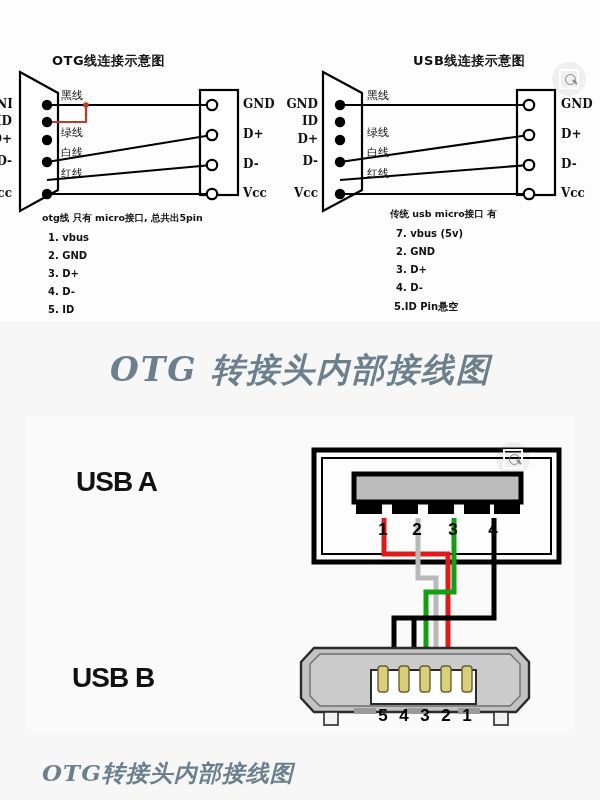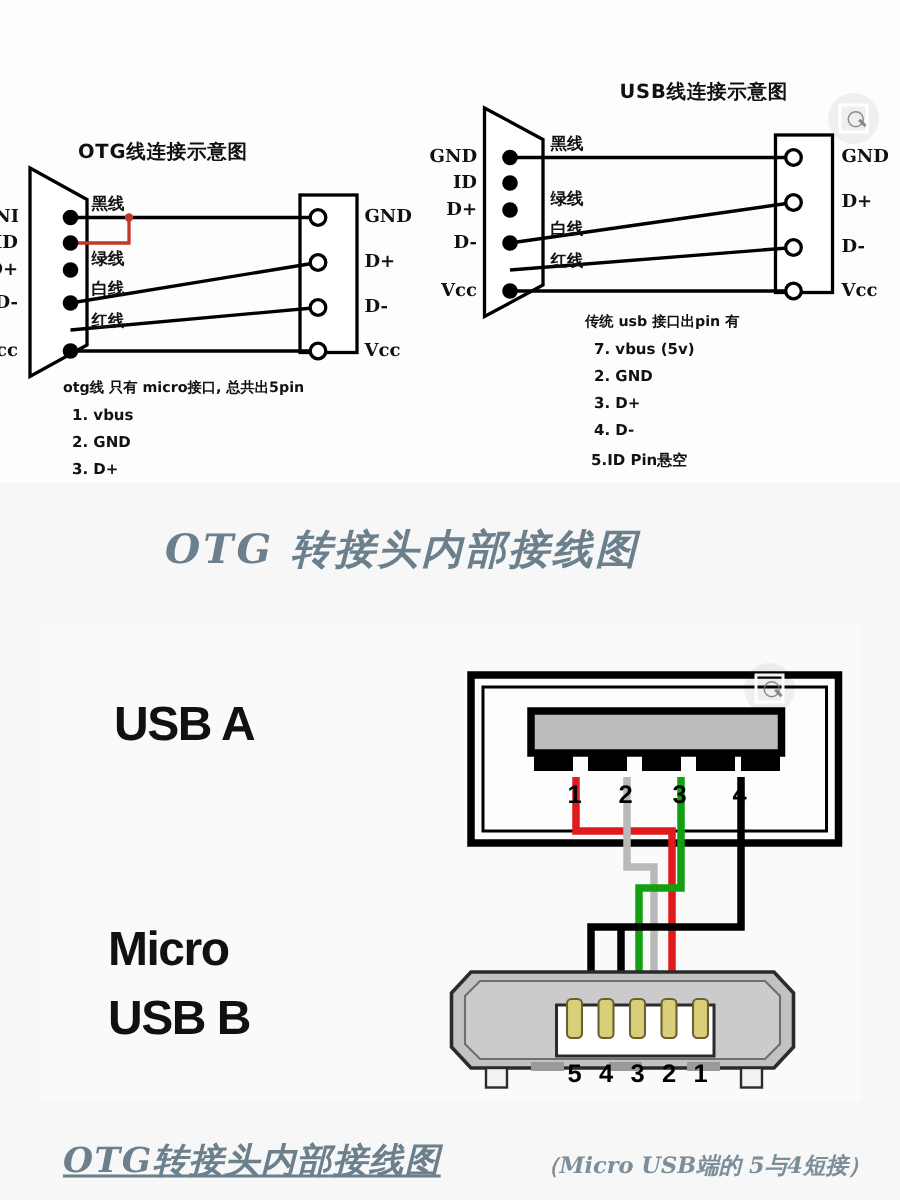--- a/index.html
+++ b/index.html
@@ -30,47 +30,47 @@
   
   .pin-label{
     font-family:"DejaVu Serif","Liberation Serif",serif;
     font-weight:bold;font-size:12px;color:#111;white-space:nowrap;
   }
   .pin-label.right{text-align:left;}
   .pin-label.left{text-align:right;}
 
   .wire-label{
     font-family:"DejaVu Sans","Liberation Sans",sans-serif;
-    font-weight:bold;font-size:11px;color:#111;white-space:nowrap;
+    font-weight:normal;font-size:11px;color:#111;white-space:nowrap;
   }
 
   
   .note-head{
     font-family:"DejaVu Sans","Liberation Sans",sans-serif;
     font-weight:bold;font-size:9.5px;color:#111;white-space:nowrap;
   }
   .note-item{
     font-family:"DejaVu Sans","Liberation Sans",sans-serif;
     font-weight:bold;font-size:10px;color:#111;white-space:nowrap;
   }
 
   
   .caption{
     font-family:"DejaVu Serif","Liberation Serif",serif;
     font-style:italic;font-weight:bold;
     color:#6b7f8c;white-space:nowrap;
   }
-  #mid-caption{font-size:27px;letter-spacing:2px;}
+  #mid-caption{font-size:33px;letter-spacing:2px;}
   #bot-caption{font-size:23px;letter-spacing:1px;}
   #bot-caption-note{font-size:15px;letter-spacing:0px;color:#7c8e99;}
 
   
   .big-label{
     font-family:"Liberation Sans","DejaVu Sans",sans-serif;
-    font-weight:bold;font-size:32px;color:#111;line-height:44px;
+    font-weight:bold;font-size:28px;color:#111;line-height:44px;
     white-space:nowrap;letter-spacing:-1px;
   }
 
   
   .pinnum{
     font-family:"Liberation Sans","DejaVu Sans",sans-serif;
     font-weight:bold;font-size:17px;color:#000;
     text-align:center;width:16px;
   }
 
@@ -88,21 +88,21 @@
   .wm-handle{
     position:absolute;left:11px;top:10px;width:6px;height:1.8px;
     background:rgba(120,120,120,.85);transform:rotate(45deg);
   }
 </style>
 </head>
 <body>
 
 <div class="abs" id="top-panel">
 
-  <div class="abs" style="left:0;top:0;width:290px;height:322px;margin-top:40px;">
+  <div class="abs" style="left:0;top:0;width:290px;height:322px;">
 
     <div class="abs diag-title nosel" style="left:52px;top:52px;">OTG线连接示意图</div>
 
     <svg class="abs" style="left:0;top:60px;" width="290" height="160" viewBox="0 0 290 160">
 
       <path d="M20 12 L58 33 L58 130 L20 151 Z" fill="#ffffff" stroke="#000" stroke-width="2.2"></path>
 
       <rect x="200" y="30" width="38" height="105" fill="#ffffff" stroke="#000" stroke-width="2.2"></rect>
 
       <line x1="47" y1="45" x2="212" y2="45" stroke="#000" stroke-width="2.2"></line>
@@ -186,21 +186,21 @@
     <div class="abs wire-label nosel" style="left:87px;top:125px;">绿线</div>
     <div class="abs wire-label nosel" style="left:87px;top:145px;">白线</div>
     <div class="abs wire-label nosel" style="left:87px;top:166px;">红线</div>
 
     <div class="abs pin-label right nosel" style="left:281px;top:97px;">GND</div>
     <div class="abs pin-label right nosel" style="left:281px;top:127px;">D+</div>
     <div class="abs pin-label right nosel" style="left:281px;top:157px;">D-</div>
     <div class="abs pin-label right nosel" style="left:281px;top:186px;">Vcc</div>
 
     <div class="abs" style="left:110px;top:208px;">
-      <div class="note-head nosel" style="margin-bottom:7px;">传统 usb 接口出pin 有</div>
+      <div class="note-head nosel" style="margin-bottom:7px;">传统 usb micro接口 有</div>
       <div class="note-item nosel" style="margin:0 0 7px 6px;">7. vbus (5v)</div>
       <div class="note-item nosel" style="margin:0 0 7px 6px;">2. GND</div>
       <div class="note-item nosel" style="margin:0 0 7px 6px;">3. D+</div>
       <div class="note-item nosel" style="margin:0 0 7px 6px;">4. D-</div>
       <div class="note-item nosel" style="margin:0 0 0 4px;">5.ID Pin悬空</div>
     </div>
   </div>
 
   <div class="abs" style="left:552px;top:62px;">
     <div class="wm" style="position:relative;">
@@ -213,21 +213,20 @@
 </div>
 
 <div class="abs" id="mid-band">
   <div class="abs caption nosel" id="mid-caption" style="left:110px;top:26px;">OTG 转接头内部接线图</div>
 </div>
 
 <div class="abs" id="bottom-panel"></div>
 <div class="abs" id="bottom-inner">
 
   <div class="abs big-label nosel" style="left:50px;top:44px;">USB A</div>
-  <div class="abs big-label nosel" style="left:46px;top:194px;">Micro</div>
   <div class="abs big-label nosel" style="left:46px;top:240px;">USB B</div>
 
   <svg class="abs" style="left:240px;top:14px;" width="300" height="300" viewBox="0 0 300 300">
 
     <rect x="48" y="20" width="245" height="112" fill="#fdfdfd" stroke="#000" stroke-width="5"></rect>
     <rect x="56" y="28" width="229" height="96" fill="#fdfdfd" stroke="#000" stroke-width="2"></rect>
 
     <rect x="88" y="44" width="167" height="28" fill="#bcbcbc" stroke="#000" stroke-width="5"></rect>
 
     <rect x="90" y="72" width="26" height="12" fill="#000"></rect>
@@ -283,15 +282,14 @@
     <div class="wm" style="position:relative;">
       <div class="wm-glyph">
         <div class="wm-lens"></div>
         <div class="wm-handle"></div>
       </div>
     </div>
   </div>
 </div>
 
 <div class="abs" id="bottom-band">
-  <div class="abs caption nosel" id="bot-caption" style="left:42px;top:14px;text-decoration:underline;">OTG转接头内部接线图</div>
-  <div class="abs caption nosel" id="bot-caption-note" style="left:358px;top:24px;">（Micro USB端的 5与4短接）</div>
+  <div class="abs caption nosel" id="bot-caption" style="left:42px;top:14px;">OTG转接头内部接线图</div>
 </div>
 
 </body></html>

